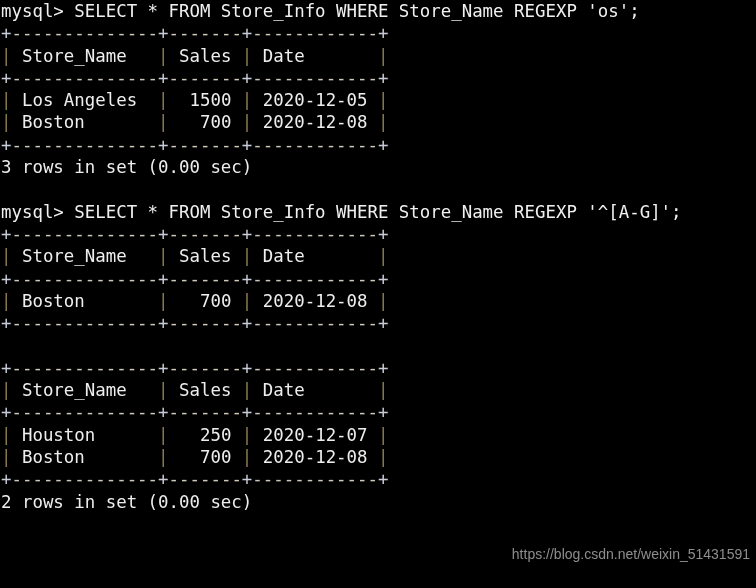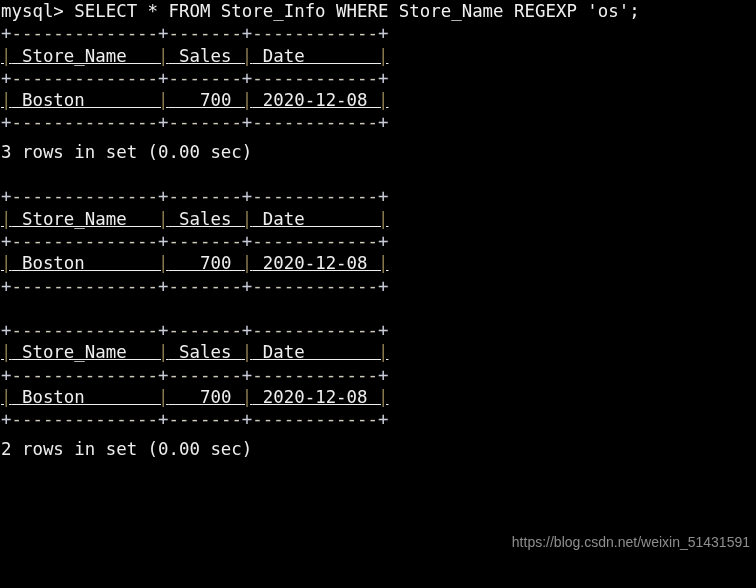--- a/index.html
+++ b/index.html
@@ -38,69 +38,70 @@
     color: transparent;
   }
   .line.prompt {
     color: #f0f0f0;
   }
   .line.rule {
     color: #d8d8d0;
   }
   .line.rowline {
     color: #eeeeee;
-    text-decoration: underline;
   }
   .line.status {
     color: #ededed;
-    margin-top: 7px;
   }
   .bar {
     color: #8a7a4e;
   }
   .plus {
     color: #c8ccd8;
   }
   .dash {
     color: #cfc9ba;
   }
   #watermark {
     position: absolute;
     right: 6px;
-    bottom: 38px;
+    bottom: 26px;
     font-family: "Liberation Sans", sans-serif;
     font-size: 14px;
     color: #8e8e8e;
     white-space: pre;
     letter-spacing: 0px;
   }
 </style>
 </head>
 <body>
 
 <div id="terminal">
 
   <div class="line prompt">mysql&gt; SELECT * FROM Store_Info WHERE Store_Name REGEXP 'os';</div>
   <div class="line rule"><span class="plus">+</span><span class="dash">--------------</span><span class="plus">+</span><span class="dash">-------</span><span class="plus">+</span><span class="dash">------------</span><span class="plus">+</span></div>
   <div class="line rowline"><span class="bar">|</span><span> Store_Name   </span><span class="bar">|</span><span> Sales </span><span class="bar">|</span><span> Date       </span><span class="bar">|</span></div>
   <div class="line rule"><span class="plus">+</span><span class="dash">--------------</span><span class="plus">+</span><span class="dash">-------</span><span class="plus">+</span><span class="dash">------------</span><span class="plus">+</span></div>
+  <div class="line rowline"><span class="bar">|</span><span> Los Angeles  </span><span class="bar">|</span><span>  1500 </span><span class="bar">|</span><span> 2020-12-05 </span><span class="bar">|</span></div>
   <div class="line rowline"><span class="bar">|</span><span> Boston       </span><span class="bar">|</span><span>   700 </span><span class="bar">|</span><span> 2020-12-08 </span><span class="bar">|</span></div>
   <div class="line rule"><span class="plus">+</span><span class="dash">--------------</span><span class="plus">+</span><span class="dash">-------</span><span class="plus">+</span><span class="dash">------------</span><span class="plus">+</span></div>
   <div class="line status">3 rows in set (0.00 sec)</div>
   <div class="line blank">&nbsp;</div>
 
+  <div class="line prompt">mysql&gt; SELECT * FROM Store_Info WHERE Store_Name REGEXP '^[A-G]';</div>
   <div class="line rule"><span class="plus">+</span><span class="dash">--------------</span><span class="plus">+</span><span class="dash">-------</span><span class="plus">+</span><span class="dash">------------</span><span class="plus">+</span></div>
   <div class="line rowline"><span class="bar">|</span><span> Store_Name   </span><span class="bar">|</span><span> Sales </span><span class="bar">|</span><span> Date       </span><span class="bar">|</span></div>
   <div class="line rule"><span class="plus">+</span><span class="dash">--------------</span><span class="plus">+</span><span class="dash">-------</span><span class="plus">+</span><span class="dash">------------</span><span class="plus">+</span></div>
   <div class="line rowline"><span class="bar">|</span><span> Boston       </span><span class="bar">|</span><span>   700 </span><span class="bar">|</span><span> 2020-12-08 </span><span class="bar">|</span></div>
   <div class="line rule"><span class="plus">+</span><span class="dash">--------------</span><span class="plus">+</span><span class="dash">-------</span><span class="plus">+</span><span class="dash">------------</span><span class="plus">+</span></div>
   <div class="line blank">&nbsp;</div>
 
   <div class="line rule"><span class="plus">+</span><span class="dash">--------------</span><span class="plus">+</span><span class="dash">-------</span><span class="plus">+</span><span class="dash">------------</span><span class="plus">+</span></div>
   <div class="line rowline"><span class="bar">|</span><span> Store_Name   </span><span class="bar">|</span><span> Sales </span><span class="bar">|</span><span> Date       </span><span class="bar">|</span></div>
   <div class="line rule"><span class="plus">+</span><span class="dash">--------------</span><span class="plus">+</span><span class="dash">-------</span><span class="plus">+</span><span class="dash">------------</span><span class="plus">+</span></div>
+  <div class="line rowline"><span class="bar">|</span><span> Houston      </span><span class="bar">|</span><span>   250 </span><span class="bar">|</span><span> 2020-12-07 </span><span class="bar">|</span></div>
   <div class="line rowline"><span class="bar">|</span><span> Boston       </span><span class="bar">|</span><span>   700 </span><span class="bar">|</span><span> 2020-12-08 </span><span class="bar">|</span></div>
   <div class="line rule"><span class="plus">+</span><span class="dash">--------------</span><span class="plus">+</span><span class="dash">-------</span><span class="plus">+</span><span class="dash">------------</span><span class="plus">+</span></div>
   <div class="line status">2 rows in set (0.00 sec)</div>
 
 </div>
 
 <div id="watermark">https://blog.csdn.net/weixin_51431591</div>
 
 </body></html>

